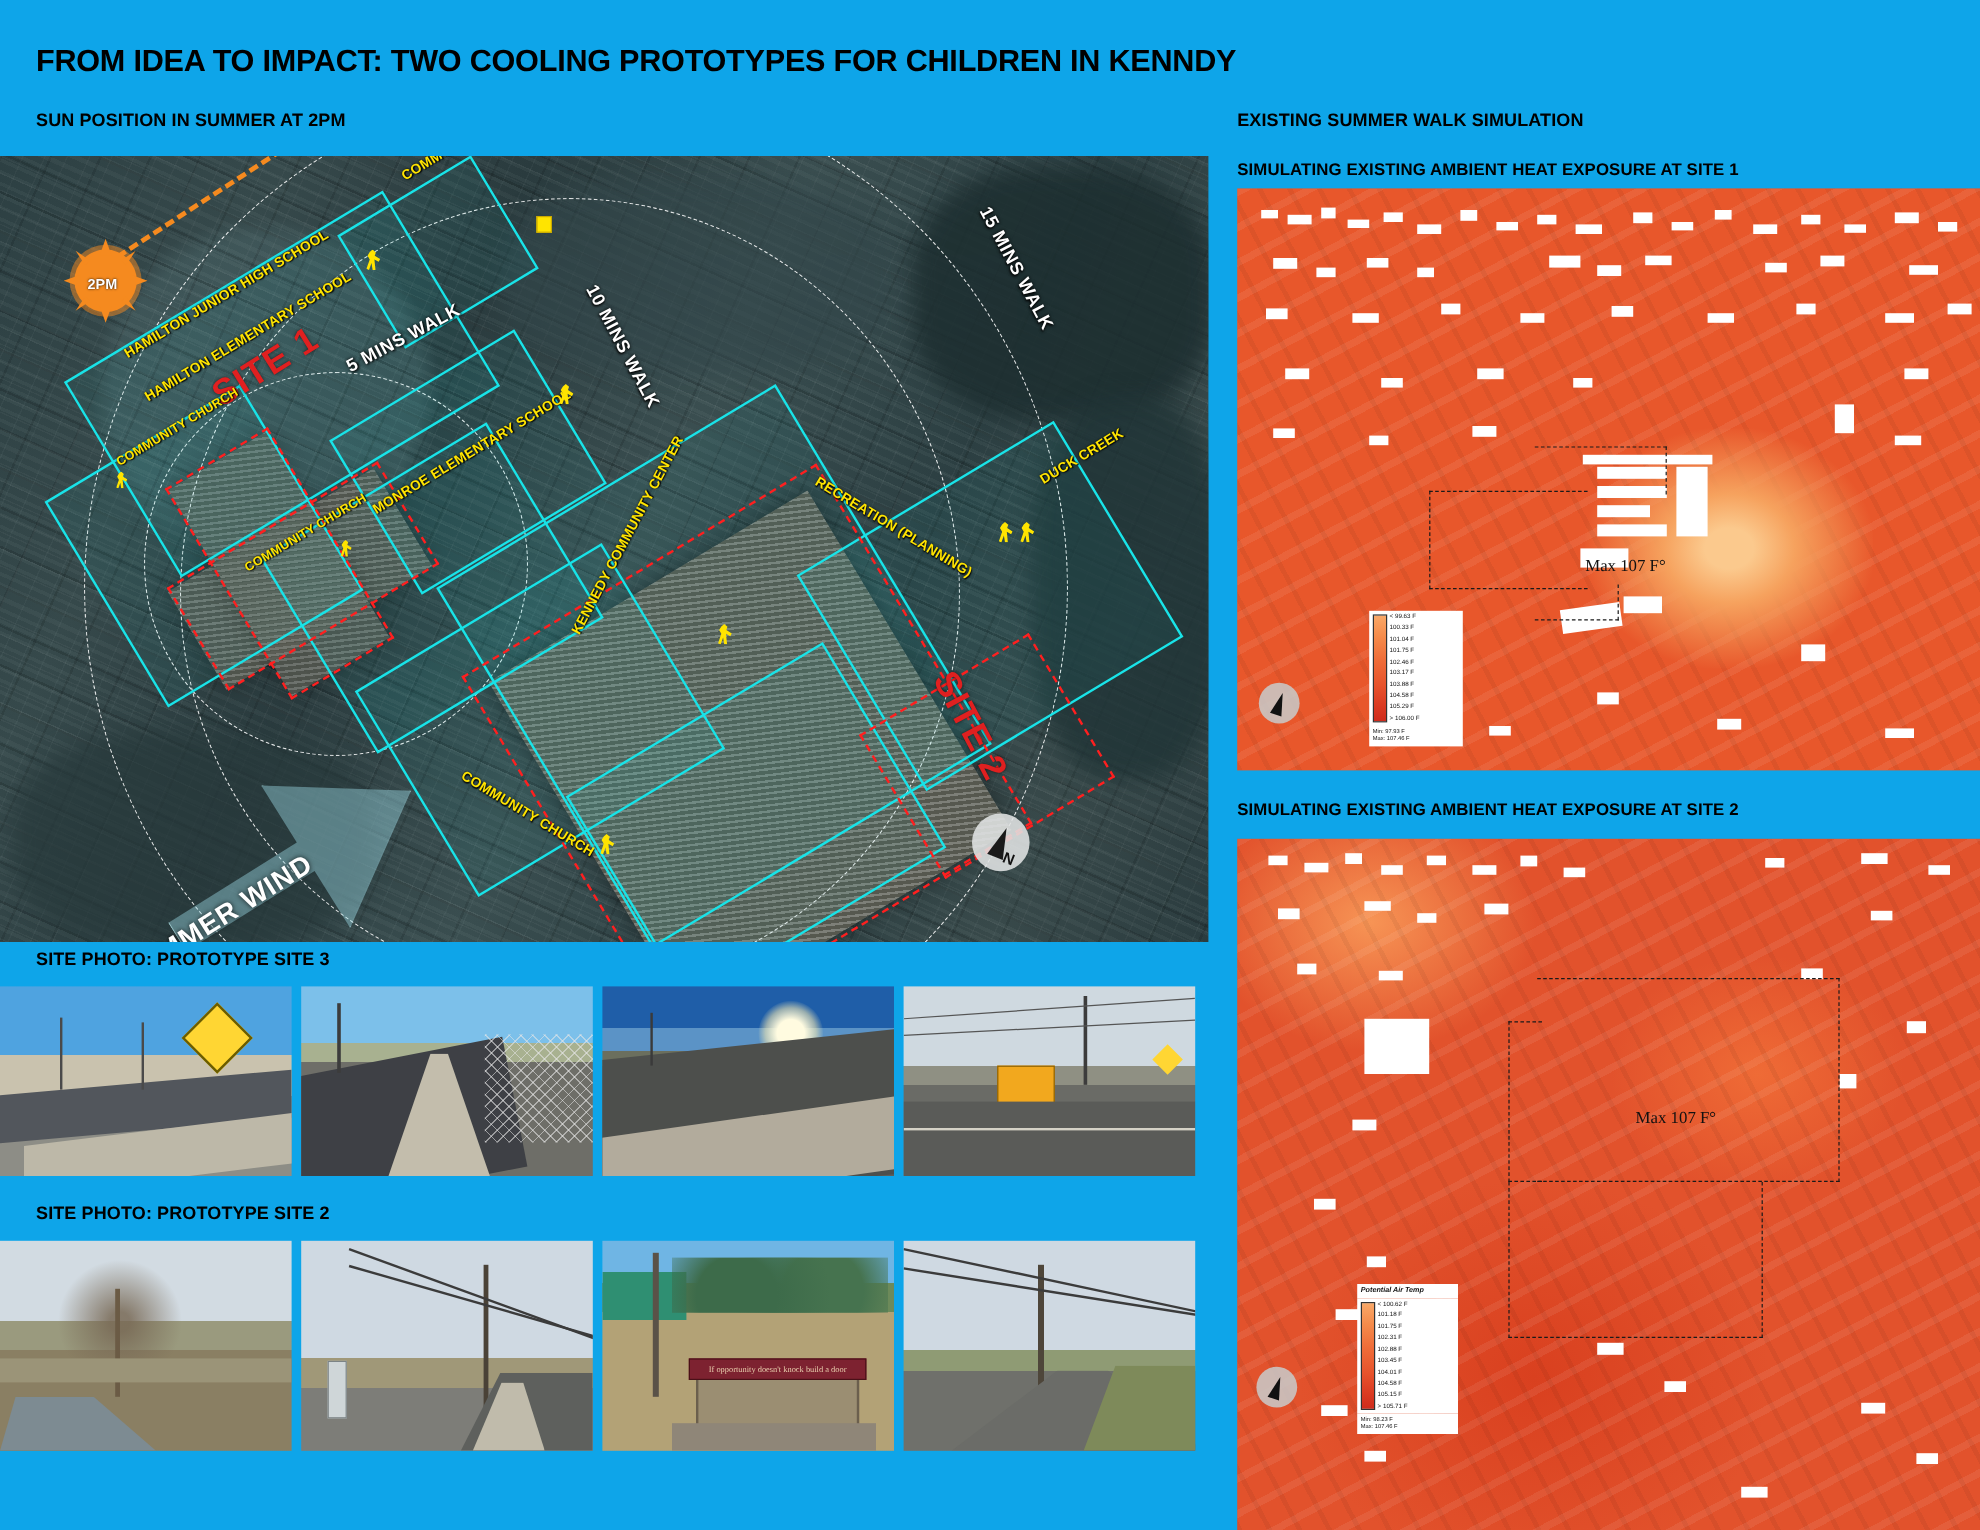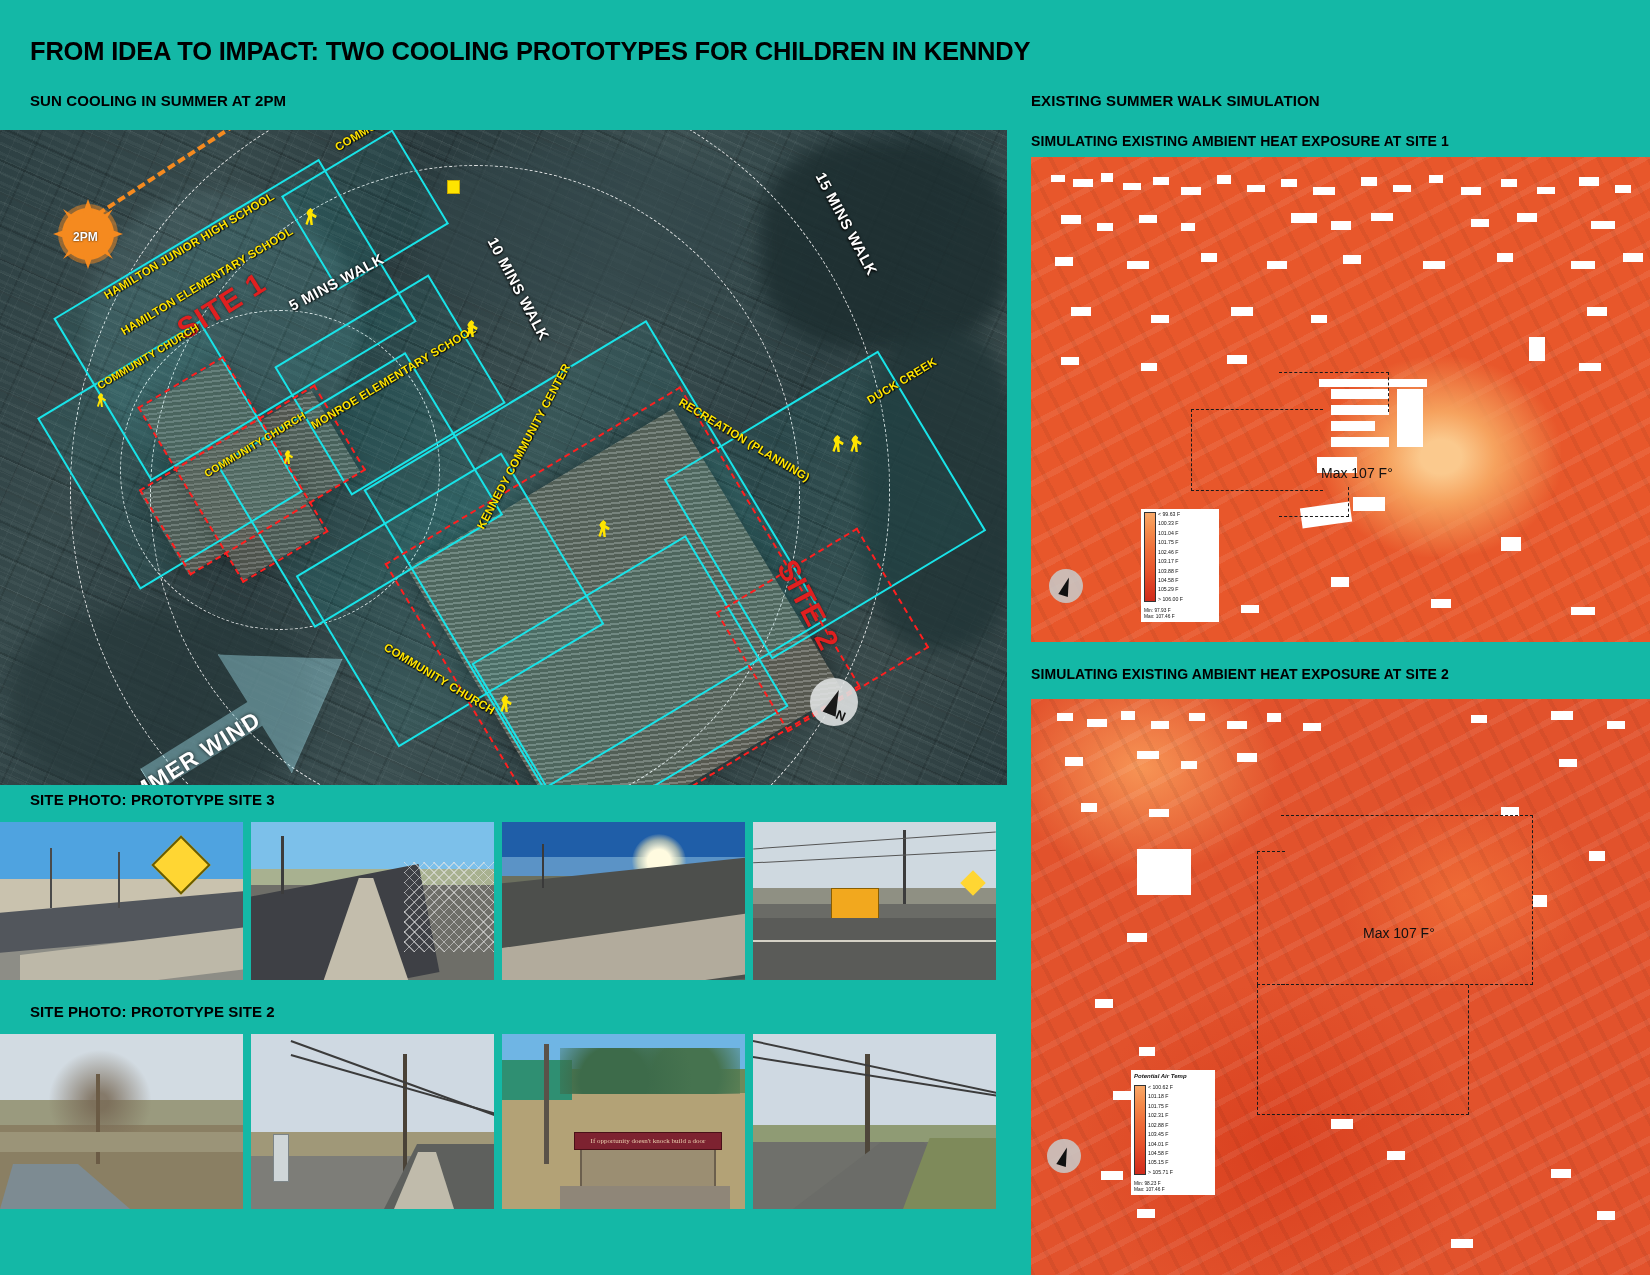--- a/index.html
+++ b/index.html
@@ -6,21 +6,21 @@
   * { box-sizing: border-box; }
   html, body {
     margin: 0; padding: 0;
     background: #ffffff;
     font-family: "Liberation Sans", sans-serif;
   }
   #board {
     position: relative;
     width: 1650px;
     height: 1275px;
-    background: #14b8a6;
+    background: #0ea5e9;
     overflow: hidden;
   }
 
   
   .main-title {
     position: absolute;
     left: 30px; top: 37px;
     font-size: 25.5px;
     font-weight: bold;
     letter-spacing: -0.2px;
@@ -211,21 +211,21 @@
   .heatwash{
     position:absolute; inset:0;
     background-image:
       repeating-linear-gradient(152deg, rgba(255,255,255,.07) 0 6px, transparent 6px 26px),
       repeating-linear-gradient(62deg, rgba(0,0,0,.05) 0 4px, transparent 4px 22px);
   }
   .bldg { position:absolute; background:#ffffff; }
   .dashbox { position:absolute; border:1.6px dashed #1a1a1a; }
   .maxlabel {
     position:absolute;
-    font-family:Liberation Sans, sans-serif;
+    font-family:Liberation Serif, serif;
     font-size:14px; color:#111;
     white-space:nowrap;
   }
   .legend {
     position:absolute;
     background:#ffffff;
     padding:3px 4px 3px 3px;
     display:flex;
     font-size:5.2px;
     line-height:1;
@@ -262,21 +262,21 @@
     border-bottom:19px solid #111;
     transform: rotate(18deg);
   }
 </style>
 </head>
 <body>
 
 <div id="board">
 
   <div class="main-title">FROM IDEA TO IMPACT: TWO COOLING PROTOTYPES FOR CHILDREN IN KENNDY</div>
-  <div class="sec-head" style="left:30px; top:92px;">SUN COOLING IN SUMMER AT 2PM</div>
+  <div class="sec-head" style="left:30px; top:92px;">SUN POSITION IN SUMMER AT 2PM</div>
   <div class="sec-head" style="left:1031px; top:92px;">EXISTING SUMMER WALK SIMULATION</div>
   <div class="sub-head" style="left:1031px; top:133px;">SIMULATING EXISTING AMBIENT HEAT EXPOSURE AT SITE 1</div>
   <div class="sub-head" style="left:1031px; top:666px;">SIMULATING EXISTING AMBIENT HEAT EXPOSURE AT SITE 2</div>
   <div class="sec-head" style="left:30px; top:791px;">SITE PHOTO: PROTOTYPE SITE 3</div>
   <div class="sec-head" style="left:30px; top:1003px;">SITE PHOTO: PROTOTYPE SITE 2</div>
 
   <div id="aerial">
     <div class="tex"></div>
     <div class="tex2"></div>
 

